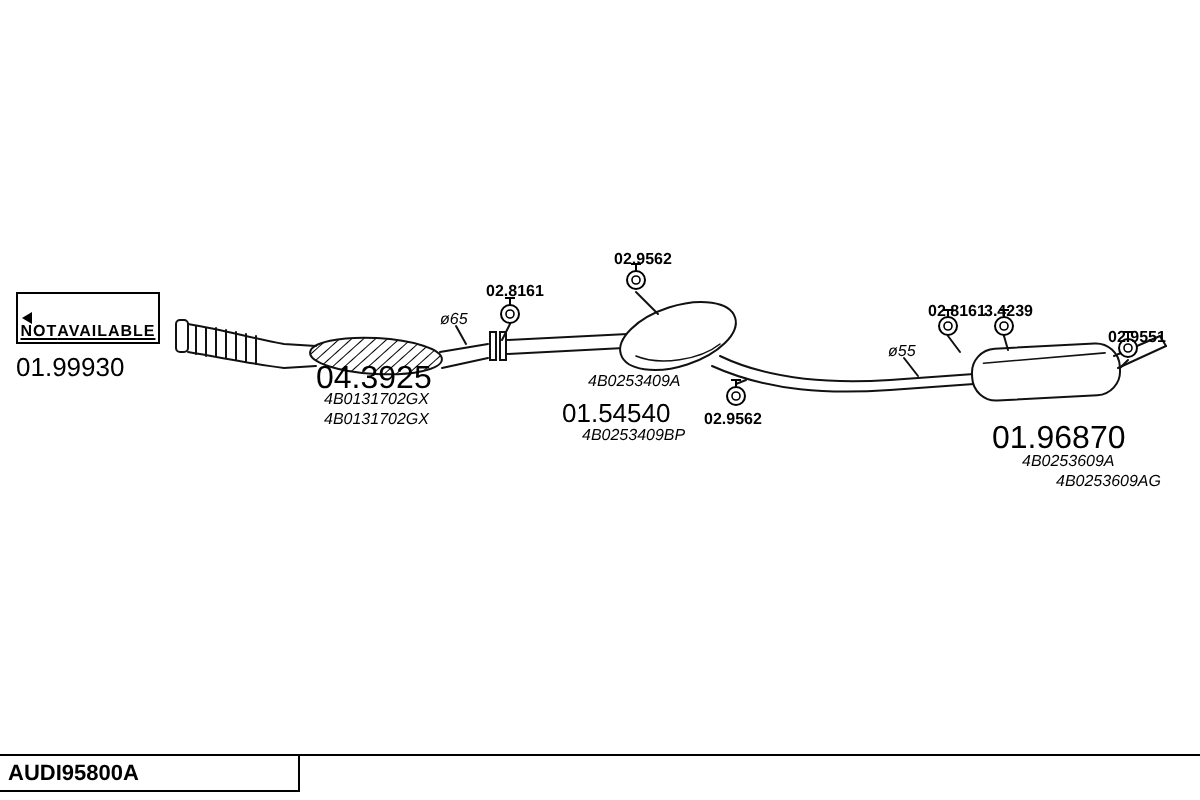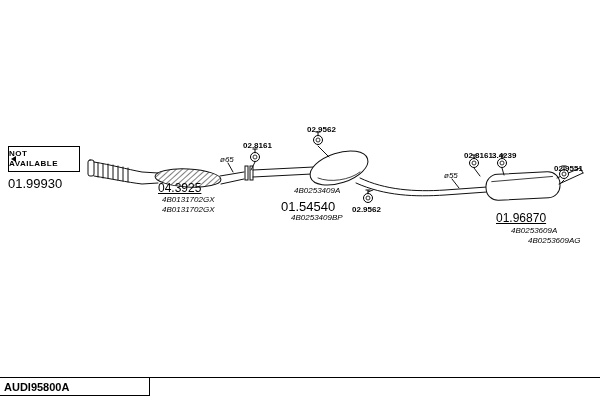--- a/index.html
+++ b/index.html
@@ -3,29 +3,30 @@
 <meta charset="utf-8">
 <title>Exhaust Diagram</title>
 <style>
   * { margin:0; padding:0; box-sizing:border-box; }
   html,body { background:#fff; }
   body { font-family:"Liberation Sans", sans-serif; color:#000; }
   .canvas { position:relative; width:600px; height:400px; background:#ffffff; overflow:hidden; }
   svg.art { position:absolute; left:0; top:0; }
   .lbl { position:absolute; white-space:nowrap; color:#000; }
   .lg { font-size:13px; }
-  .md { font-size:12px;text-decoration:underline; }
+  .md { font-size:16px; }
   .sm { font-size:8px;font-style:italic; }
   .clamp-code { font-size:8px; font-weight:bold; }
   .na-box {
     position:absolute; left:8px; top:146px; width:72px; height:26px;
-    border:1px solid #000; display:flex; flex-direction:column;
-    align-items:flex-start; justify-content:center;
+    border:1px solid #000; display:flex; flex-direction:row;
+    align-items:flex-end; justify-content:center;
     font-size:8px; font-weight:bold; line-height:1.25; letter-spacing:0.5px;
     background:#fff;
+    text-decoration:underline;
   }
   .na-arrow {
     position:absolute; left:2px; top:50%; transform:translateY(-50%);
     width:0; height:0;
     border-top:3px solid transparent; border-bottom:3px solid transparent;
     border-right:5px solid #000;
   }
   .footer-line { position:absolute; left:0; top:377px; width:600px; border-top:1px solid #000; }
   .footer-cell {
     position:absolute; left:0; top:377px; width:150px; height:19px;

